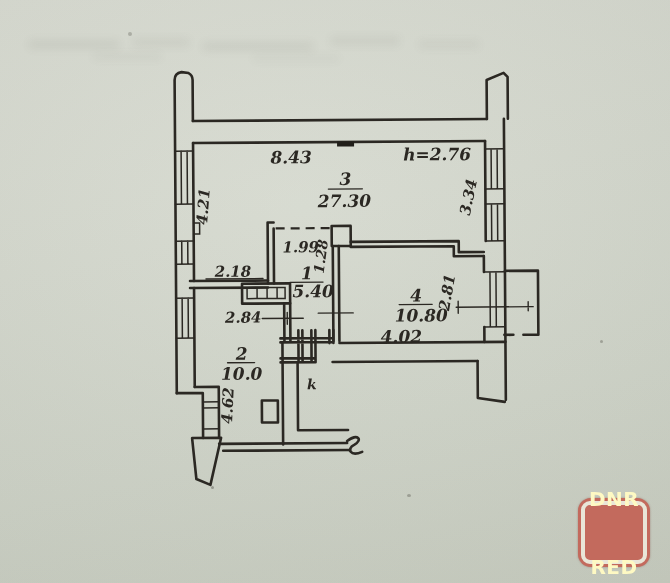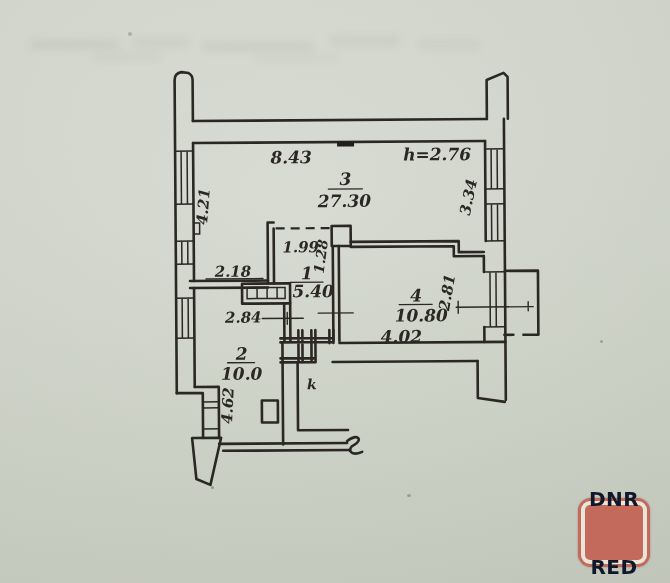--- a/index.html
+++ b/index.html
@@ -25,21 +25,21 @@
   .badge{
     position:absolute;left:578px;top:498px;width:72px;height:69px;
     background:#c36a5d;border-radius:13px;
     display:flex;align-items:center;justify-content:center;
     box-shadow:0 0 2px rgba(120,60,50,.5);
   }
   .badge-inner{
     width:58px;height:55px;border:4px solid #e9e6d8;border-radius:9px;
     display:flex;flex-direction:column;align-items:center;justify-content:center;
     font-family:"DejaVu Sans",sans-serif;font-weight:bold;font-size:20px;
-    line-height:24px;color:#0f172a;letter-spacing:.5px;gap:44px;
+    line-height:24px;color:#fef9c3;letter-spacing:.5px;gap:44px;
   }
 </style>
 </head>
 <body>
 
 <div class="page">
 
   <div>
     <div class="bleed" style="left:28px;top:40px;width:92px;height:9px;opacity:.07"></div>
     <div class="bleed" style="left:132px;top:38px;width:58px;height:9px;opacity:.06"></div>

